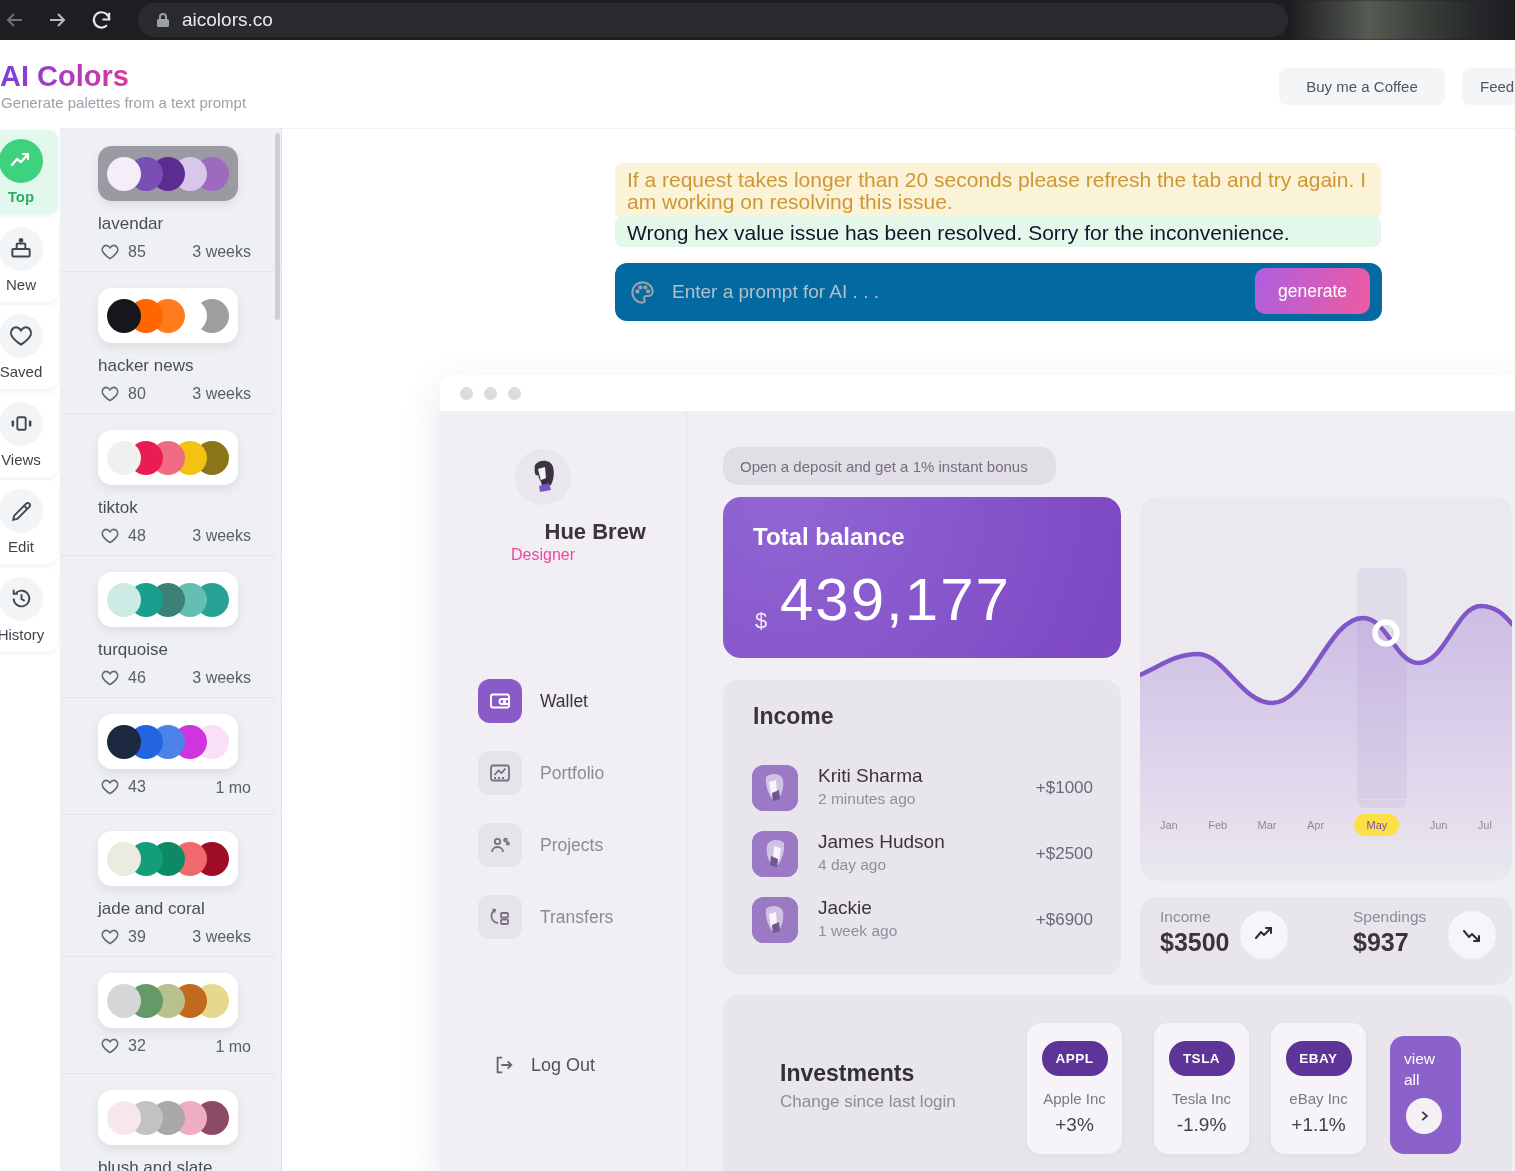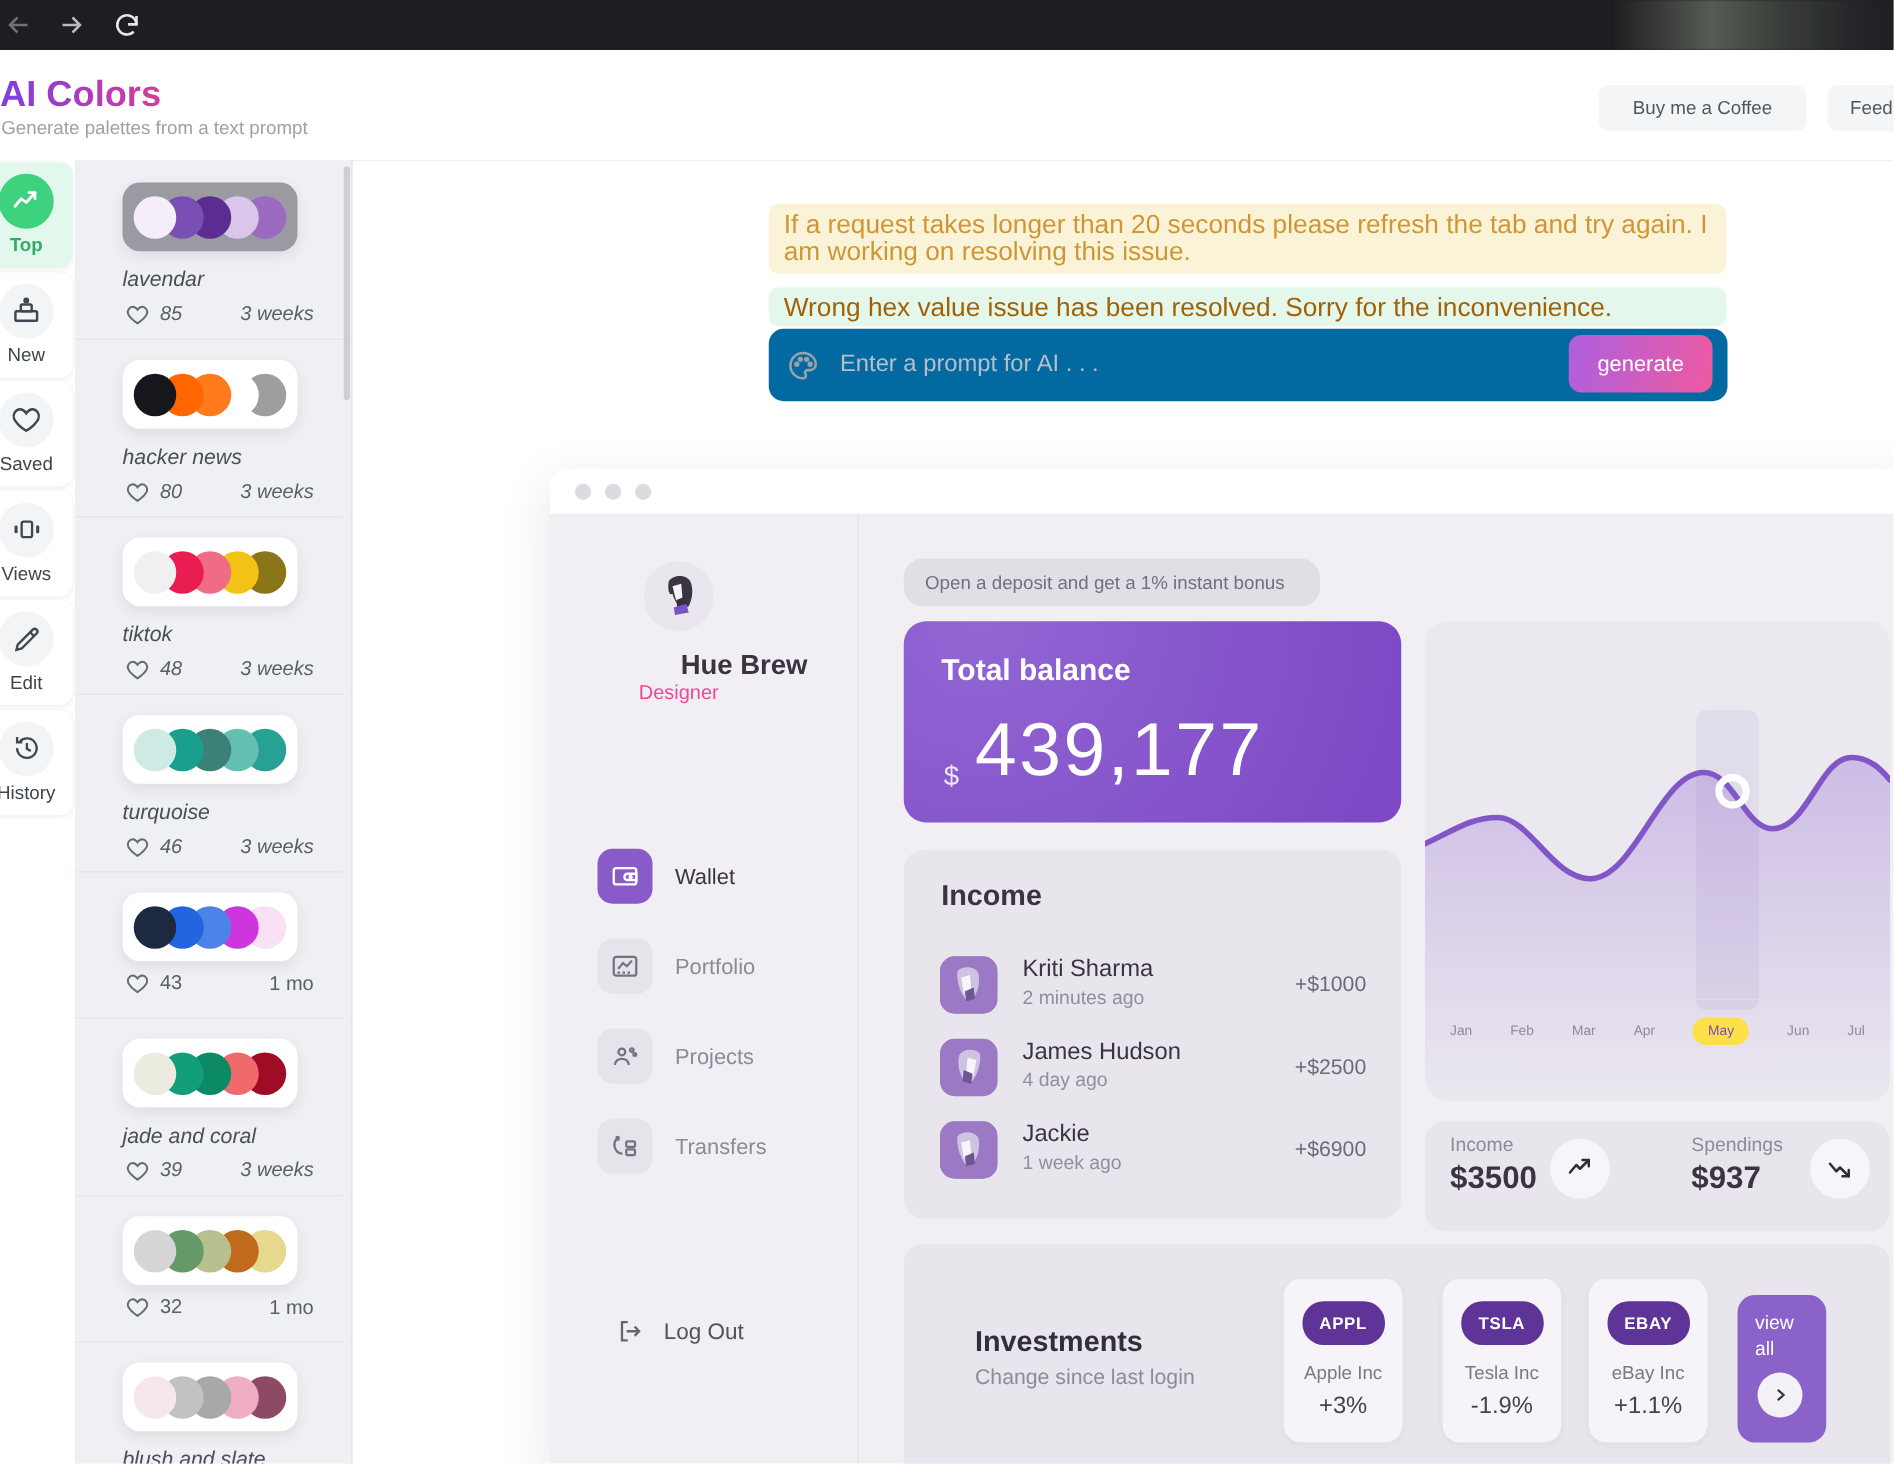--- a/index.html
+++ b/index.html
@@ -31,36 +31,36 @@
   .side-item .ic-circle{width:44px;height:44px;border-radius:50%;background:#f2f4f6;display:flex;
                         align-items:center;justify-content:center;color:#3d4852;}
   .side-item .lbl{font-size:15px;color:#3d454d;}
   .side-item.active{background:#e2f8ec;}
   .side-item.active .ic-circle{background:#3ed17e;color:#fff;}
   .side-item.active .lbl{color:#2fae68;font-weight:600;}
   
   .pal-col{left:60px;top:128px;width:221px;height:1043px;background:#eef0f3;border-right:1px solid #dfe3e7;
            overflow:hidden;}
   .pal-item{position:relative;border-bottom:1px solid #e2e5e9;box-sizing:border-box;padding-top:16px;}
-  .pal-item.named{height:142px;font-style:italic;}
+  .pal-item.named{height:142px;}
   .pal-item.unnamed{height:117px;}
   .swatch{margin-left:38px;width:140px;height:55px;border-radius:14px;box-shadow:0 4px 10px rgba(60,60,80,.10);
           position:relative;cursor:pointer;}
   .swatch .dot{position:absolute;top:10.5px;width:34px;height:34px;border-radius:50%;}
   .pal-name{margin-left:38px;margin-top:13px;font-size:17px;color:#4a4f57;}
   .pal-stats{margin-left:40px;width:196px;margin-top:8px;display:flex;align-items:center;color:#596066;font-size:16px;}
   .pal-item.unnamed .pal-stats{align-items:flex-end;}
   .pal-stats .likes{display:flex;align-items:center;gap:8px;}
   .pal-stats .age{margin-left:auto;margin-right:45px;}
   .pal-scrollbar{left:275px;top:128px;width:5px;height:1043px;background:#eff1f4;}
   .pal-thumb{left:275px;top:133px;width:5px;height:187px;background:#ccd0d5;border-radius:3px;}
   
   .notice{left:615px;width:766px;border-radius:8px;box-sizing:border-box;padding:6px 12px;font-size:21px;line-height:22px;}
   .notice.warn{top:163px;background:#fbf3d8;color:#cf9733;}
-  .notice.ok{top:230px;height:31px;background:#e3f7ea;color:#a16207;}
+  .notice.ok{top:216px;height:31px;background:#e3f7ea;color:#0f172a;}
   .promptbar{left:615px;top:263px;width:767px;height:58px;background:#0369a1;border-radius:12px;
              display:flex;align-items:center;box-sizing:border-box;padding-left:14px;}
   .prompt-ph{margin-left:16px;font-size:19px;color:#b8bec8;}
   .gen-btn{left:1255px;top:268px;width:115px;height:46px;border:none;border-radius:10px;cursor:pointer;
            background:linear-gradient(105deg,#ae5fe0 0%,#ee5aa0 100%);color:#fff;font-size:17.5px;font-family:inherit;}
   
   .win{left:440px;top:375px;width:1090px;height:800px;background:#fff;border-radius:14px 0 0 0;
        box-shadow:0 12px 40px rgba(50,40,70,.12);}
   .win-dot{top:387px;width:13px;height:13px;border-radius:50%;background:#dcdce0;}
   .win-body{left:440px;top:411px;width:1075px;height:760px;background:#f1eff4;}
@@ -132,20 +132,29 @@
     <svg width="24" height="24" viewBox="0 0 24 24" fill="none" stroke="#b8bcbe" stroke-width="2">
         <path d="M5 12h13M13 6l6 6-6 6"></path>
       </svg>
   </div>
   <div class="abs nav-ic" style="left:88px">
     <svg width="23" height="23" viewBox="0 0 24 24" fill="none" stroke="#e4e6e8" stroke-width="2.2">
         <path d="M20 11a8 8 0 1 0-2.3 6"></path>
         <path d="M20 4v7h-7" fill="none"></path>
       </svg>
   </div>
+  <div class="abs urlbar">
+    <span>
+      <svg width="14" height="16" viewBox="0 0 14 16" fill="#9aa0a6">
+          <rect x="1" y="7" width="12" height="8" rx="1.5"></rect>
+          <path d="M4 7V5a3 3 0 0 1 6 0v2" fill="none" stroke="#9aa0a6" stroke-width="2"></path>
+        </svg>
+    </span>
+    <span class="urltxt">aicolors.co</span>
+  </div>
   <div class="abs smear"></div>
 
   <div class="abs site-header"></div>
   <div class="abs logo">AI Colors</div>
   <div class="abs tagline">Generate palettes from a text prompt</div>
   <button class="abs hdr-btn" style="left:1279px;width:166px">Buy me a Coffee</button>
   <button class="abs hdr-btn" style="left:1462px;width:120px;justify-content:flex-start;padding-left:18px">Feed</button>
 
   <div class="abs app-sidebar" id="app-sidebar">
       <div class="side-item active" style="top: 2px;">

